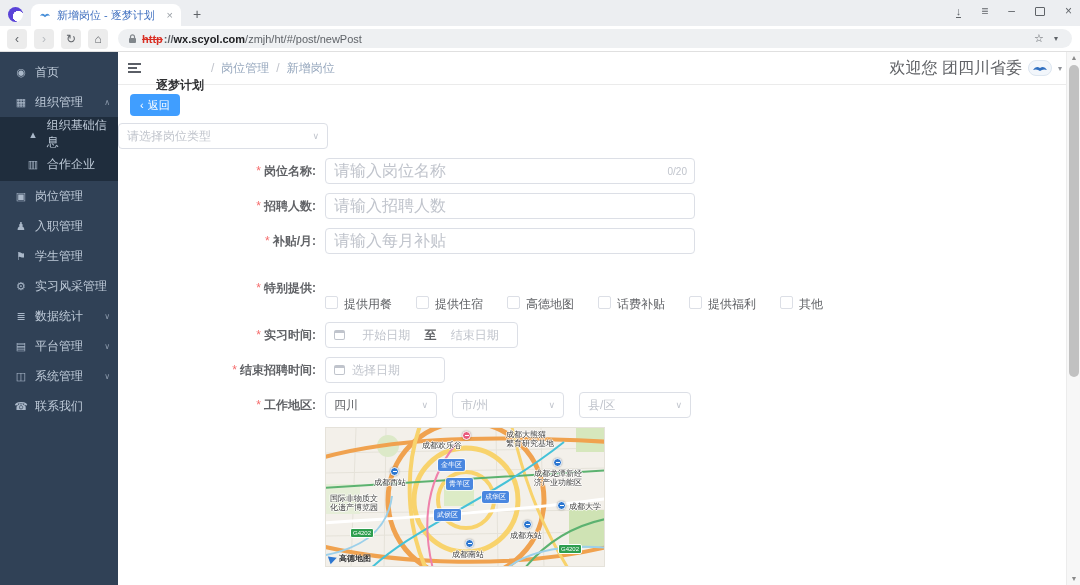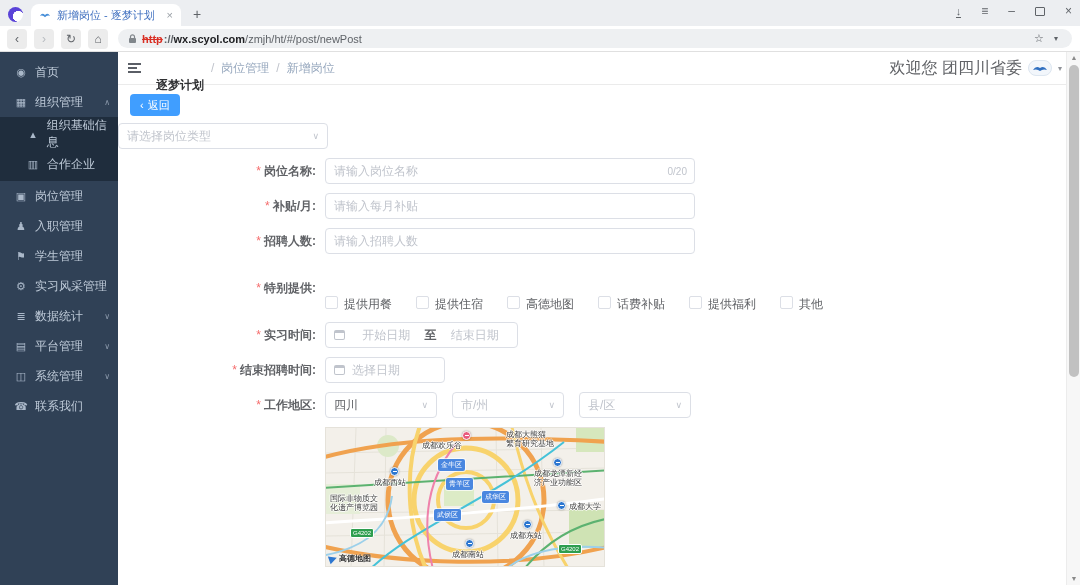--- a/index.html
+++ b/index.html
@@ -59,21 +59,21 @@
   .content { flex:1; padding-top:9px; position:relative; overflow:hidden; }
   .back-btn { margin-left:12px; height:22px; padding:0 10px; background:#409eff; color:#fff; border:none;
     border-radius:4px; font-size:11px; display:inline-flex; align-items:center; gap:4px; cursor:pointer; }
 
   .form { margin-top:7px; }
   .frow { display:flex; align-items:center; margin-bottom:9px; min-height:26px; }
   .flabel { width:207px; text-align:right; padding-right:9px; font-size:12px; color:#606266; font-weight:bold; flex-shrink:0; }
   .req { color:#f56c6c; margin-right:3px; font-weight:normal; }
   .ctrl { height:26px; border:1px solid #dcdfe6; border-radius:4px; background:#fff; display:flex; align-items:center;
     padding:0 8px; font-size:12px; position:relative; }
-  .ctrl input { border:none; outline:none; width:100%; font-size:12px; color:#606266; background:transparent; font-family:inherit; }
+  .ctrl input { border:none; outline:none; width:100%; font-size:16px; color:#606266; background:transparent; font-family:inherit; }
   .ctrl input::placeholder { color:#c0c4cc; }
   .sel-value { color:#606266; flex:1; }
   .sel-ph { color:#c0c4cc; flex:1; }
   .sel-arrow { color:#c0c4cc; font-size:9px; margin-left:4px; }
   .counter { position:absolute; right:7px; font-size:10px; color:#c0c4cc; }
   .w-select { width:210px; } .w-wide { width:370px; } .w-range { width:193px; } .w-date { width:120px; } .w-region { width:112px; margin-right:15px; }
   .cal-ico { width:11px; height:10px; border:1px solid #c0c4cc; border-top:3px solid #c0c4cc; border-radius:2px; margin-right:7px; flex-shrink:0; }
   .range-txt { color:#c0c4cc; flex:1; text-align:center; }
   .range-to { color:#606266; font-weight:bold; padding:0 4px; }
   .cb-group { display:flex; align-items:center; gap:0; }
@@ -249,30 +249,30 @@
 
         <div class="frow">
           <span class="flabel"><span class="req">*</span><span>岗位名称:</span></span>
           <div class="ctrl w-wide">
             <input placeholder="请输入岗位名称" style="">
             <span class="counter">0/20</span>
           </div>
         </div>
 
         <div class="frow">
+          <span class="flabel"><span class="req">*</span><span>招聘人数:</span></span>
+          <div class="ctrl w-wide">
+            <input placeholder="请输入招聘人数" style="">
+          </div>
+        </div>
+
+        <div class="frow">
           <span class="flabel"><span class="req">*</span><span>补贴/月:</span></span>
           <div class="ctrl w-wide">
             <input placeholder="请输入每月补贴" style="">
-          </div>
-        </div>
-
-        <div class="frow">
-          <span class="flabel"><span class="req">*</span><span>招聘人数:</span></span>
-          <div class="ctrl w-wide">
-            <input placeholder="请输入招聘人数" style="">
           </div>
         </div>
 
         <div class="frow">
           <span class="flabel"><span class="req">*</span><span>特别提供:</span></span>
           <div class="cb-group">
             <span class="cb-item">
                 <span class="cb-box"></span>
                 <span class="cb-label">提供用餐</span>
               </span>

